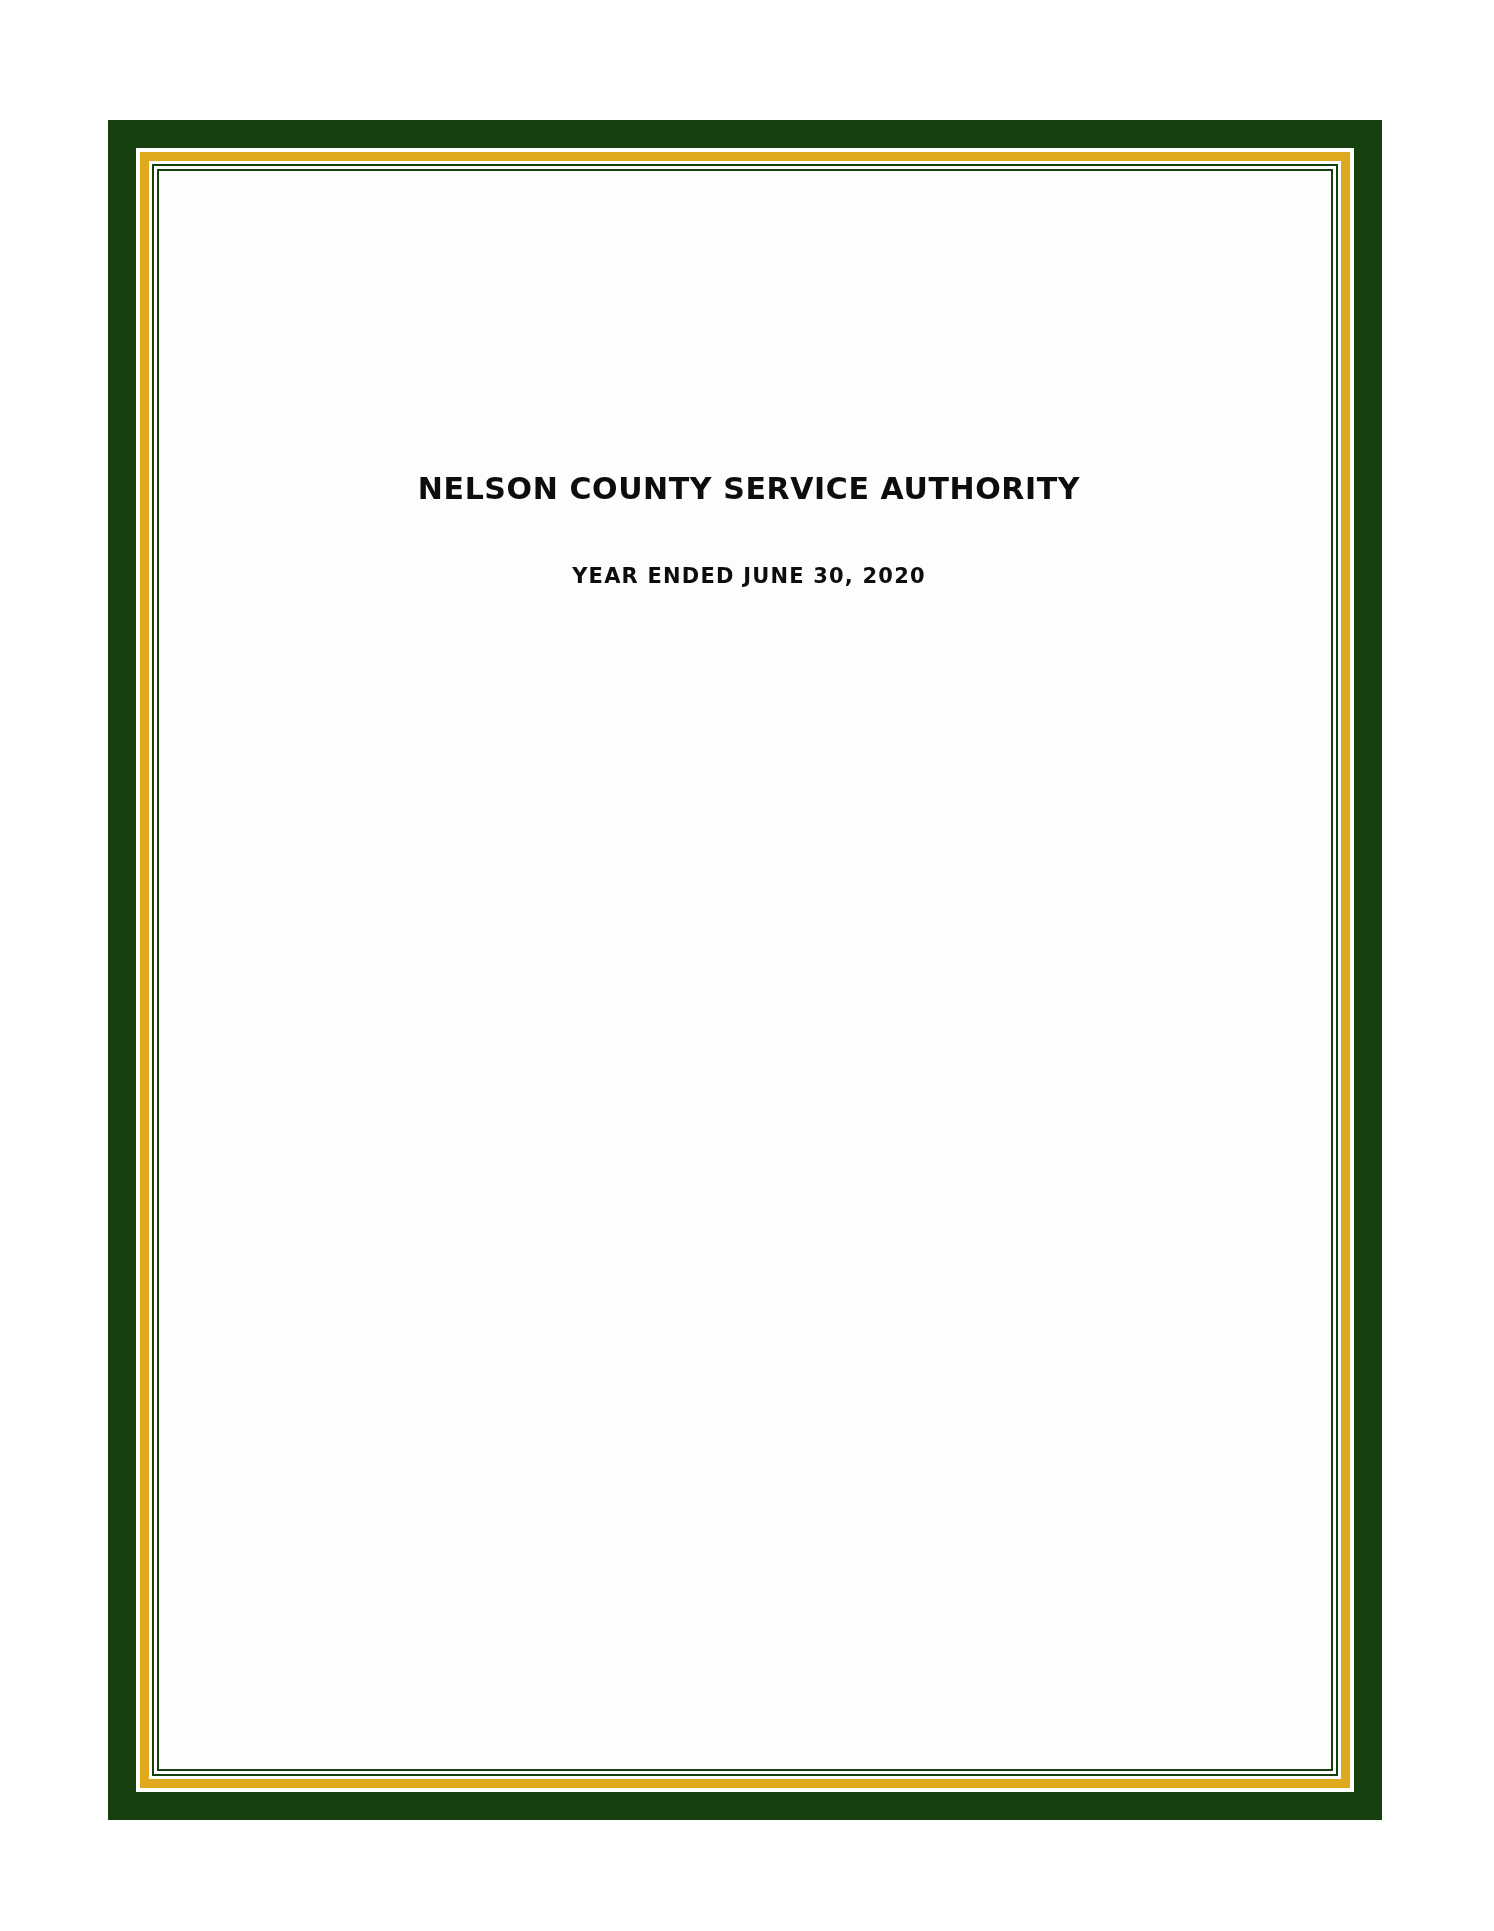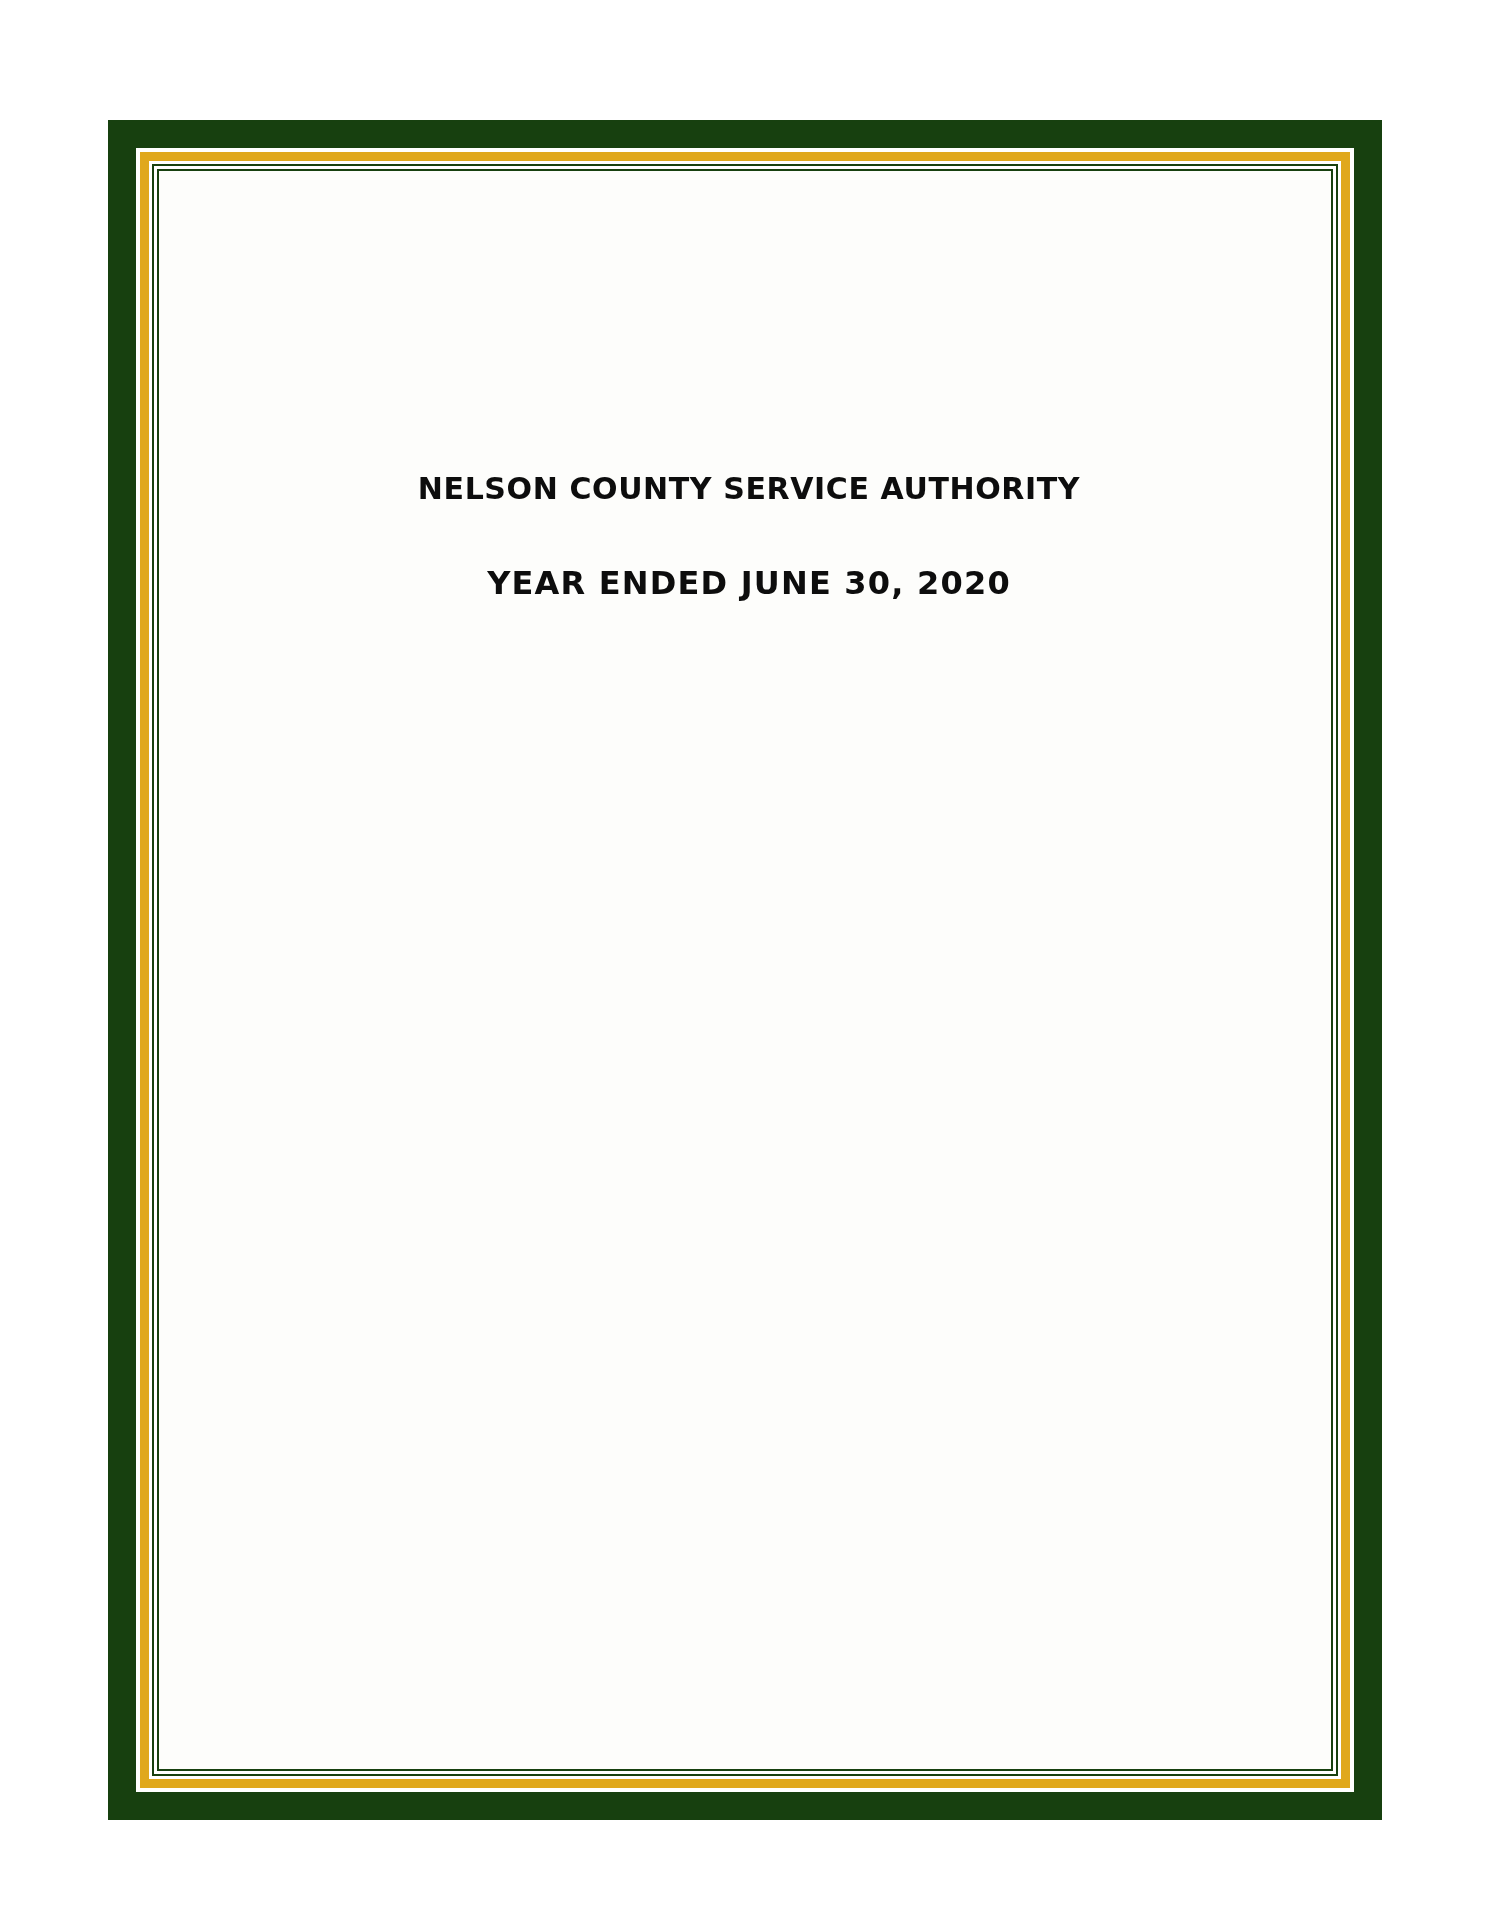--- a/index.html
+++ b/index.html
@@ -107,21 +107,21 @@
 
   .title-line.org {
     font-size: 30px;
     margin-bottom: 58px;
   }
   .title-line.report {
     font-size: 27px;
     margin-bottom: 58px;
   }
   .title-line.period {
-    font-size: 32px;
+    font-size: 21px;
     letter-spacing: 1.2px;
   }
 </style>
 </head>
 <body>
 
 <div class="page-sheet">
 
   <div class="cover-frame">
     <div class="frame-white-gap">

